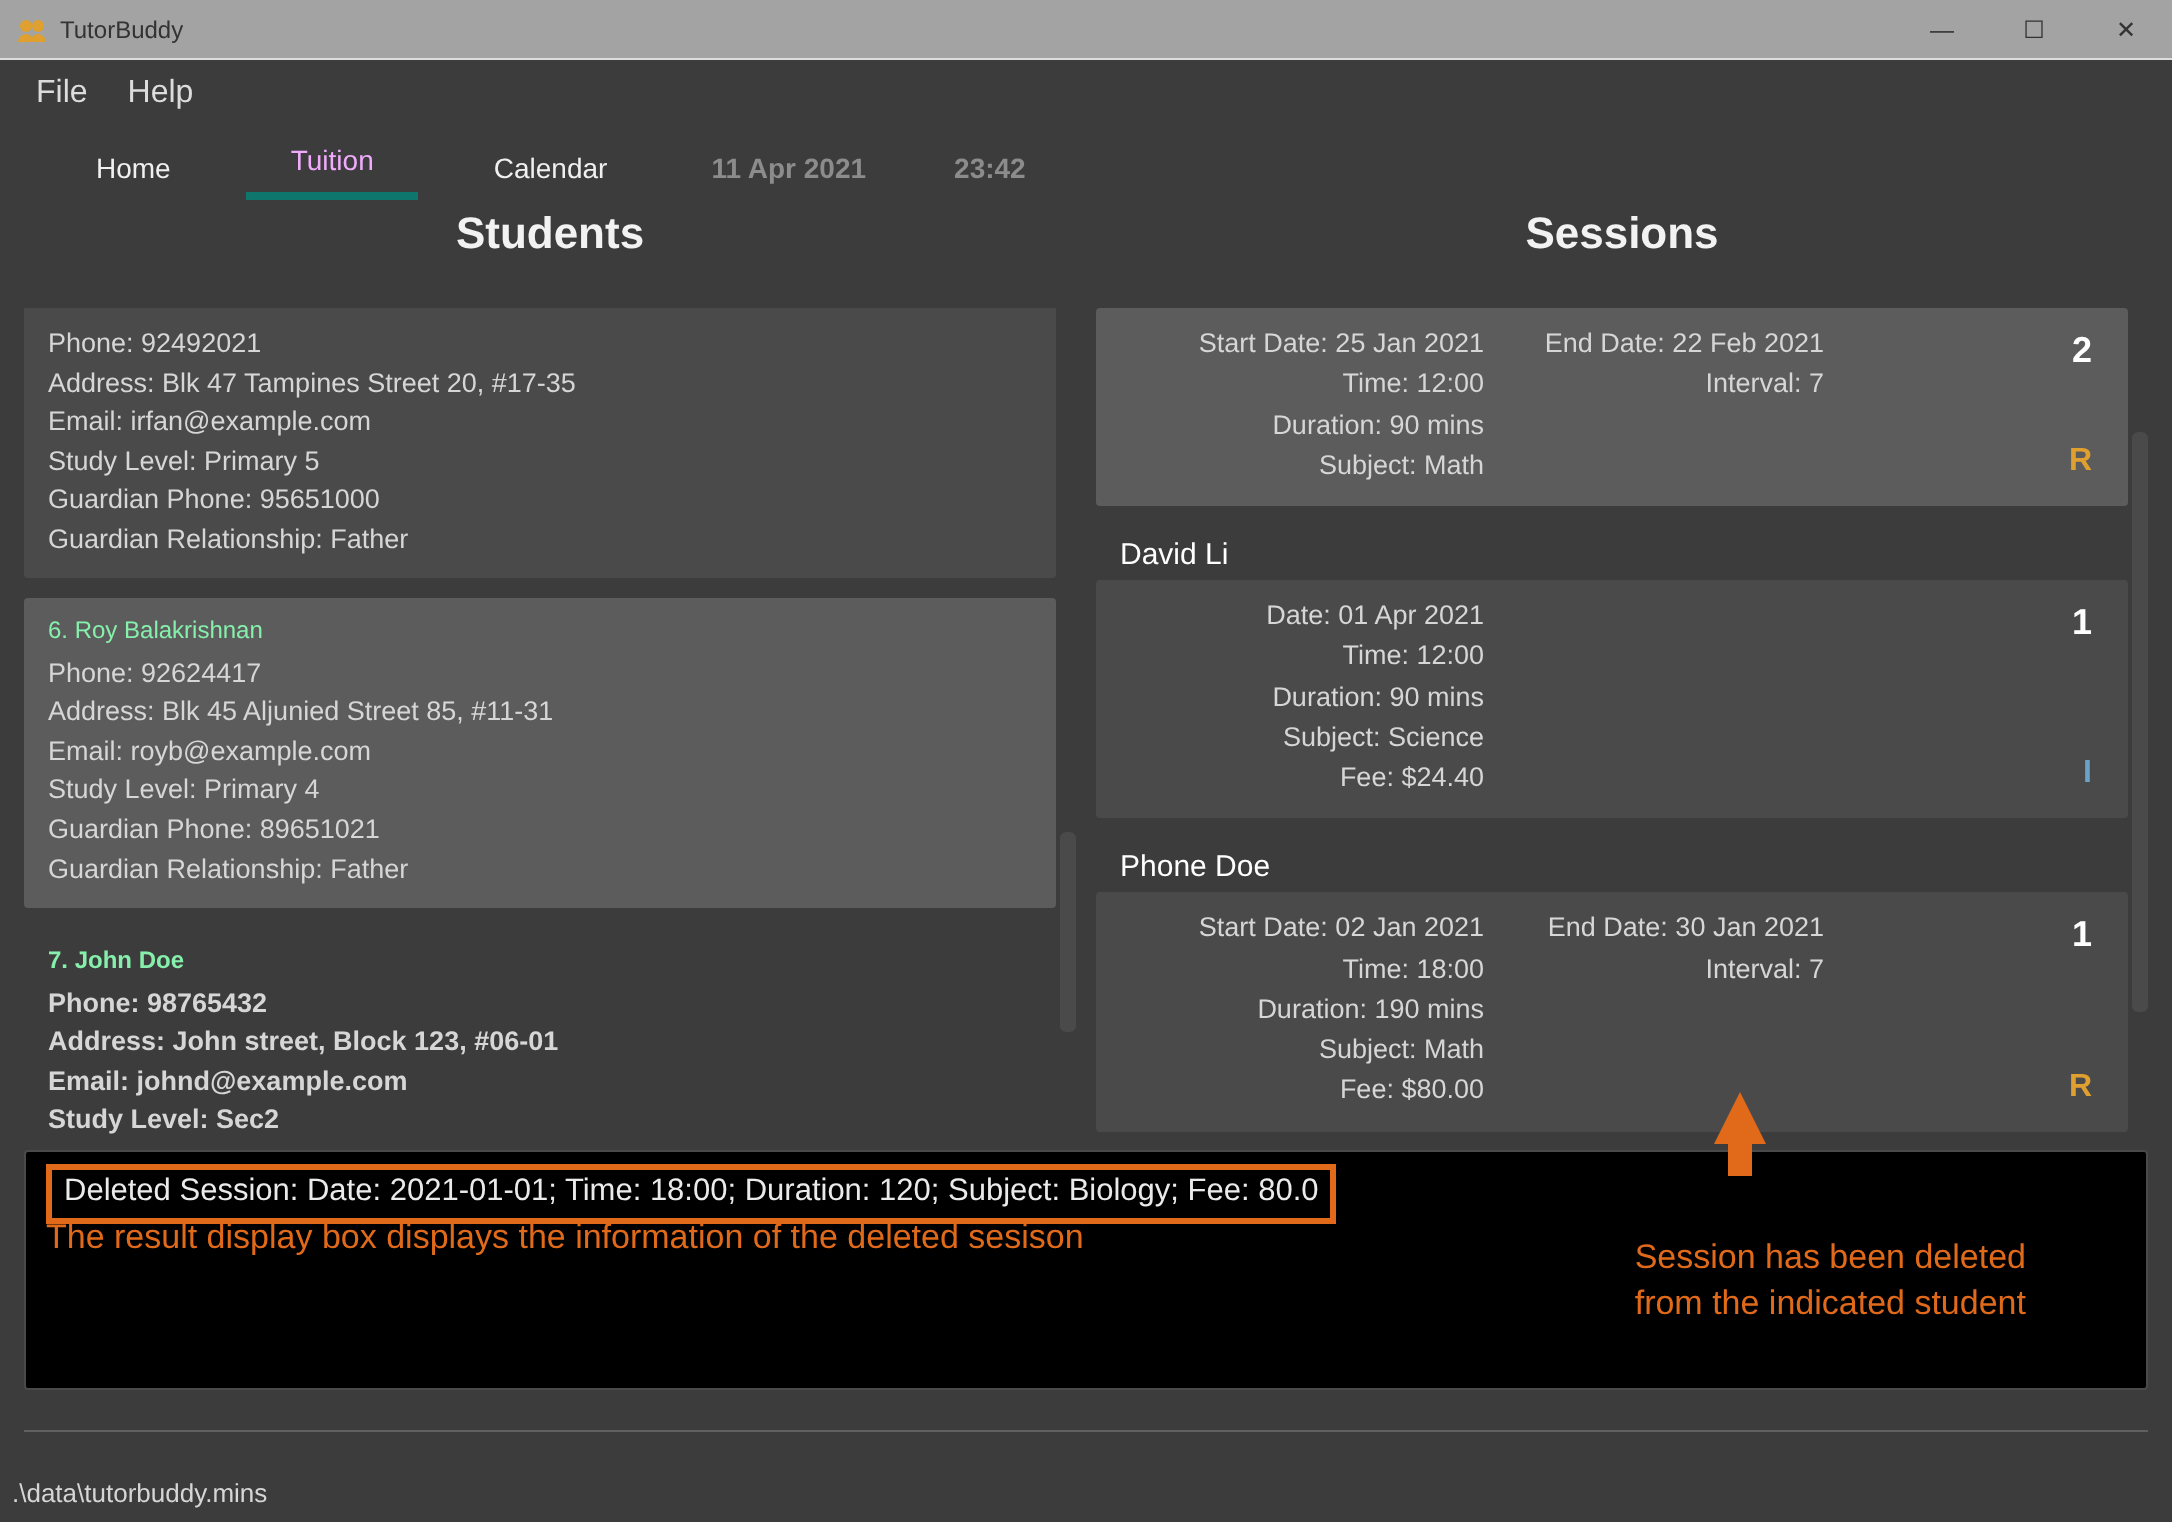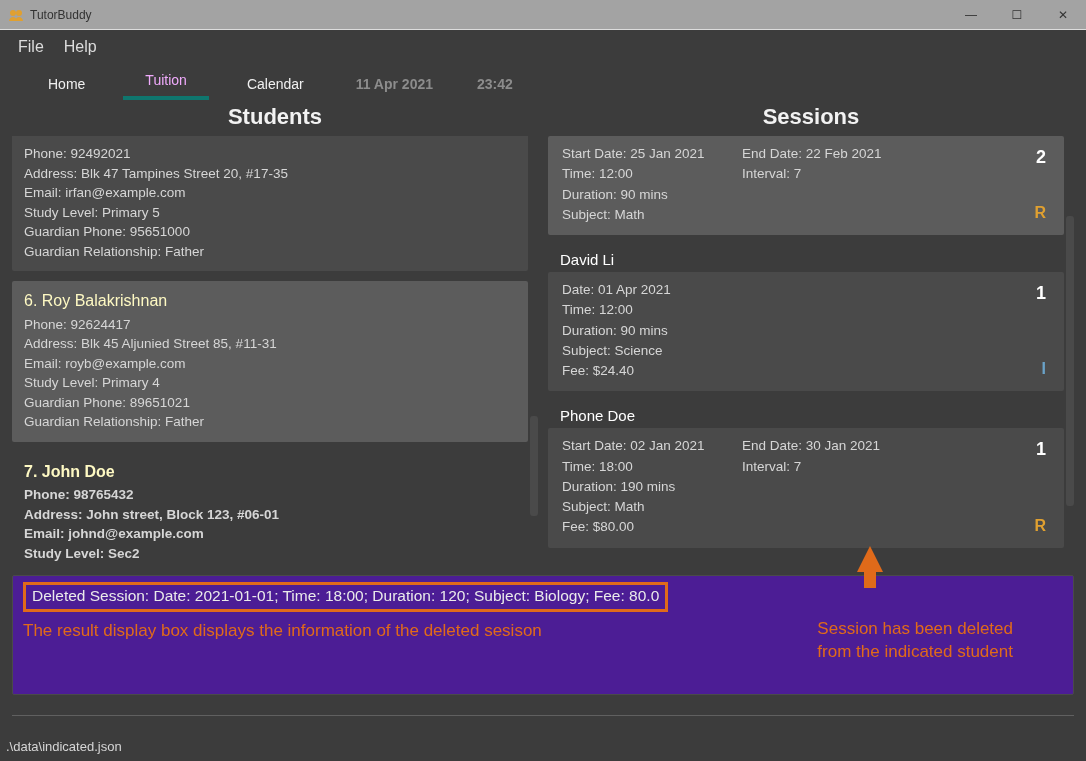--- a/index.html
+++ b/index.html
@@ -98,76 +98,78 @@
     flex:1;
     min-height:0;
     overflow:hidden;
     padding-right:10px;
   }
   .list {
     display:flex;
     flex-direction:column;
     height:100%;
     overflow:hidden;
+    margin-top:18px;
   }
   .scrollbar {
     position:absolute;
     right:0;
     width:8px;
     background:#4a4a4a;
     border-radius:3px;
   }
   .card {
     background:#4a4a4a;
     border-radius:2px;
     padding:8px 12px 10px 12px;
     margin: 2px 0 8px 0;
     color:#d6d6d6;
     font-size:13.5px;
     line-height:1.45;
   }
   .card.top { margin-top:0; border-radius:0 0 2px 2px;}
   .card.selected { background:#5c5c5c; }
   .card .heading {
-    color:#fef9c3; font-size:16px; margin-bottom:2px;
+    color:#86efac; font-size:12px; margin-bottom:2px;
   }
   .sess-name {
     color:#fff; font-size:15px; padding: 6px 0 2px 12px;
   }
   .sesscard {
     background:#4a4a4a;
     border-radius:2px;
     margin: 2px 0 10px 0;
     padding:8px 14px 10px 14px;
     font-size:13.5px;
     line-height:1.5;
     display:grid;
     grid-template-columns: 180px 170px 1fr;
     color:#d6d6d6;
+    text-align:right;
   }
   .sesscard.selected { background:#5c5c5c; }
   .sesscard .c1 { grid-column:1; }
   .sesscard .c2 { grid-column:2; }
   .sesscard .right {
     grid-column:3;
     display:flex; flex-direction:column; align-items:flex-end; justify-content:space-between;
     padding:0 4px;
   }
   .sesscard .count { color:#fff; font-size:18px; font-weight:600; }
   .sesscard .flag { color:#e0a030; font-size:16px; font-weight:700; }
   .sesscard .flag.indiv { color:#6aa2c8; }
   .resultarea {
     margin: 8px 12px 0 12px;
     border:1px solid #4a4a4a;
     border-radius:2px;
     height:120px;
     position:relative;
     padding:6px 10px 6px 10px;
     color:#d6d6d6;
-    background:#4c1d95;
+    background:#000000;
   }
   .result-highlight {
     display:inline-block;
     border:3px solid #e06a1a;
     padding:2px 6px 4px 6px;
     font-size:15.5px;
     color:#eaeaea;
   }
   .annotation {
     position:absolute;
@@ -339,30 +341,30 @@
         </div>
         <div class="scrollbar" style="top:80px;height:290px;"></div>
       </div>
     </div>
 
   </div>
 
   <div class="resultarea">
     <span class="result-highlight">Deleted Session: Date: 2021-01-01; Time: 18:00; Duration: 120; Subject: Biology; Fee: 80.0</span>
 
-    <div class="annotation" style="left:10px; top:44px;">The result display box displays the information of the deleted sesison</div>
+    <div class="annotation" style="left:10px; top:32px;">The result display box displays the information of the deleted sesison</div>
 
     <div class="arrow-up" style="right:190px; top:-30px;"></div>
     <div class="arrow-stem" style="right:197px; top:-6px;"></div>
 
     <div class="annotation" style="right:60px; top:42px; text-align:left;">
       <div>Session has been deleted</div>
       <div>from the indicated student</div>
     </div>
   </div>
 
   <div class="cmdbar"></div>
 
   <div class="statusbar">
-    <span>.\data\indicated.json</span>
+    <span>.\data\tutorbuddy.mins</span>
   </div>
 
 </div>
 
 </body></html>

